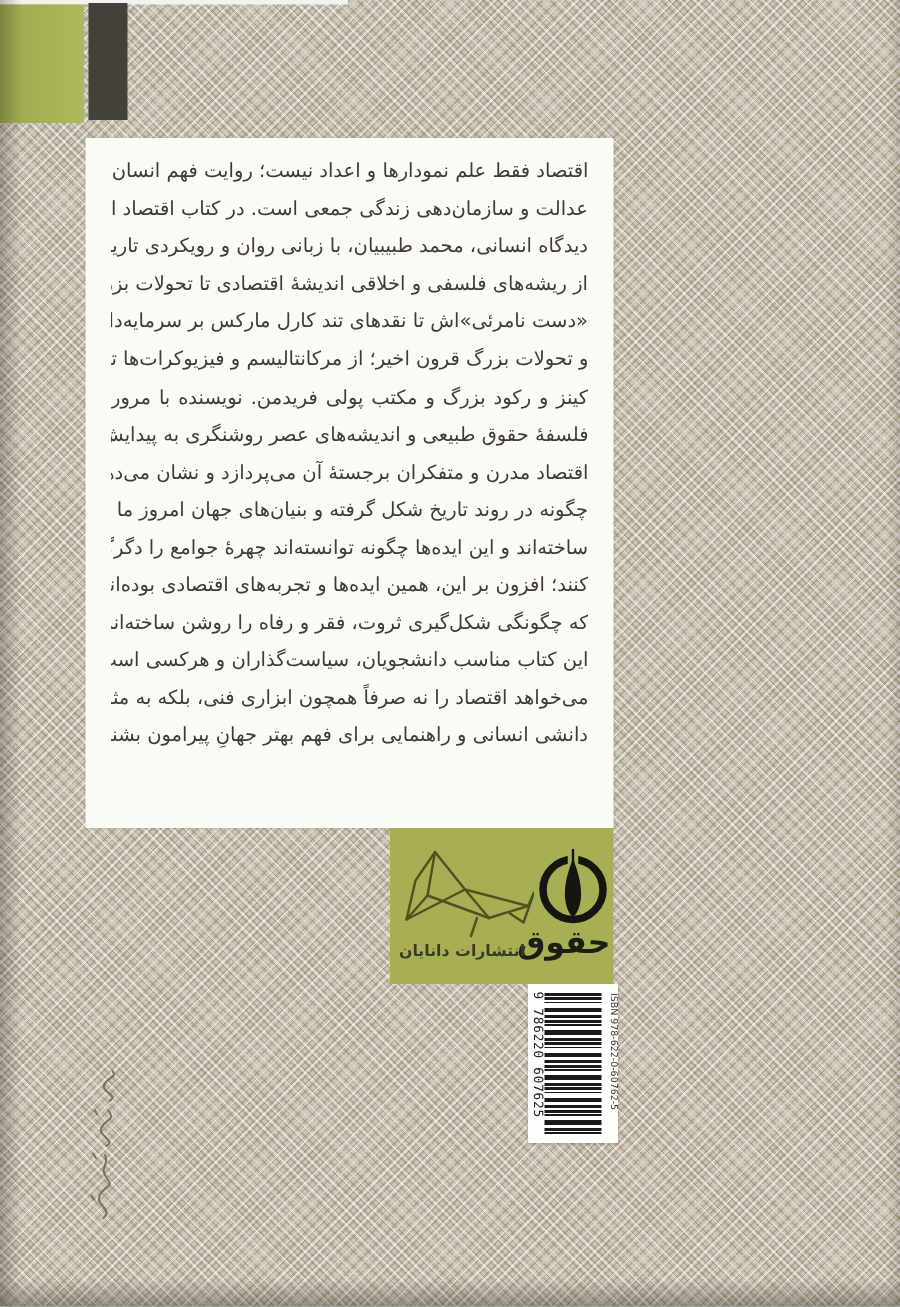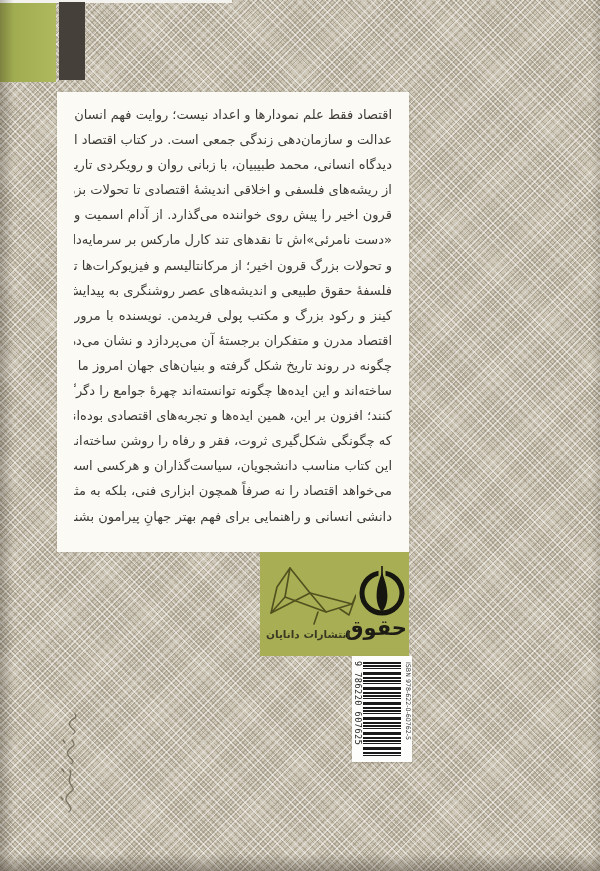--- a/index.html
+++ b/index.html
@@ -82,25 +82,24 @@
 
   <div class="top-strip"></div>
   <div class="block-green"></div>
   <div class="block-dark"></div>
 
   <div class="text-panel">
     <div class="line">اقتصاد فقط علم نمودارها و اعداد نیست؛ روایت فهم انسان از رفاه،</div>
     <div class="line">عدالت و سازمان‌دهی زندگی جمعی است. در کتاب اقتصاد از</div>
     <div class="line">دیدگاه انسانی، محمد طبیبیان، با زبانی روان و رویکردی تاریخی،</div>
     <div class="line">از ریشه‌های فلسفی و اخلاقی اندیشهٔ اقتصادی تا تحولات بزرگ</div>
-    <div class="line">قرون اخیر را پیش روی خواننده می‌گذارد. از آدام اسمیت و</div>
     <div class="line">«دست نامرئی»اش تا نقدهای تند کارل مارکس بر سرمایه‌داری</div>
     <div class="line">و تحولات بزرگ قرون اخیر؛ از مرکانتالیسم و فیزیوکرات‌ها تا</div>
+    <div class="line">کینز و رکود بزرگ و مکتب پولی فریدمن. نویسنده با مرور</div>
     <div class="line">فلسفهٔ حقوق طبیعی و اندیشه‌های عصر روشنگری به پیدایش</div>
-    <div class="line">کینز و رکود بزرگ و مکتب پولی فریدمن. نویسنده با مرور</div>
     <div class="line">اقتصاد مدرن و متفکران برجستهٔ آن می‌پردازد و نشان می‌دهد</div>
     <div class="line">چگونه در روند تاریخ شکل گرفته و بنیان‌های جهان امروز ما را</div>
     <div class="line">ساخته‌اند و این ایده‌ها چگونه توانسته‌اند چهرهٔ جوامع را دگرگون</div>
     <div class="line">کنند؛ افزون بر این، همین ایده‌ها و تجربه‌های اقتصادی بوده‌اند</div>
     <div class="line">که چگونگی شکل‌گیری ثروت، فقر و رفاه را روشن ساخته‌اند.</div>
     <div class="line">این کتاب مناسب دانشجویان، سیاست‌گذاران و هرکسی است که</div>
     <div class="line">می‌خواهد اقتصاد را نه صرفاً همچون ابزاری فنی، بلکه به مثابهٔ</div>
     <div class="line">دانشی انسانی و راهنمایی برای فهم بهتر جهانِ پیرامون بشناسد.</div>
   </div>
 

